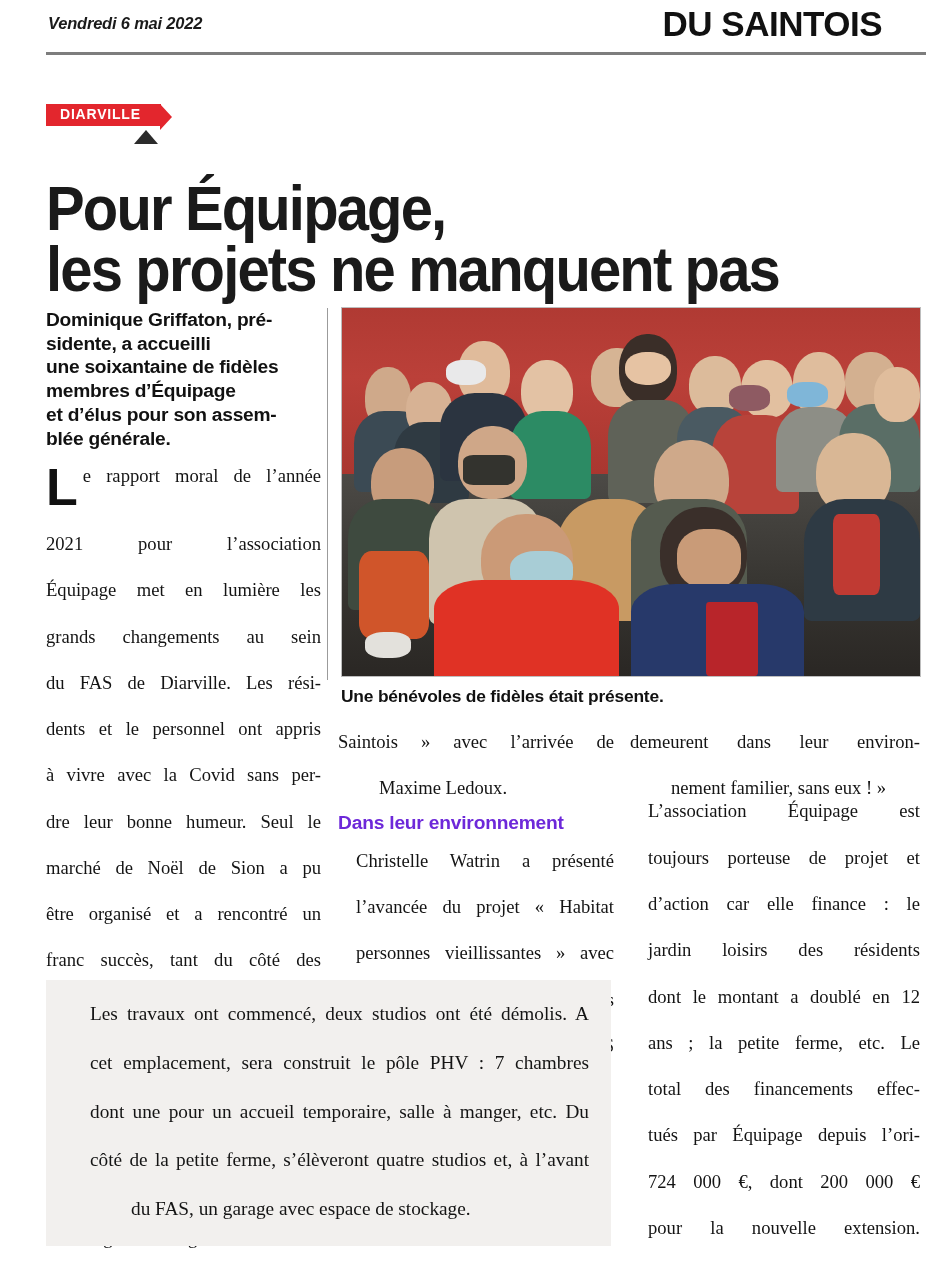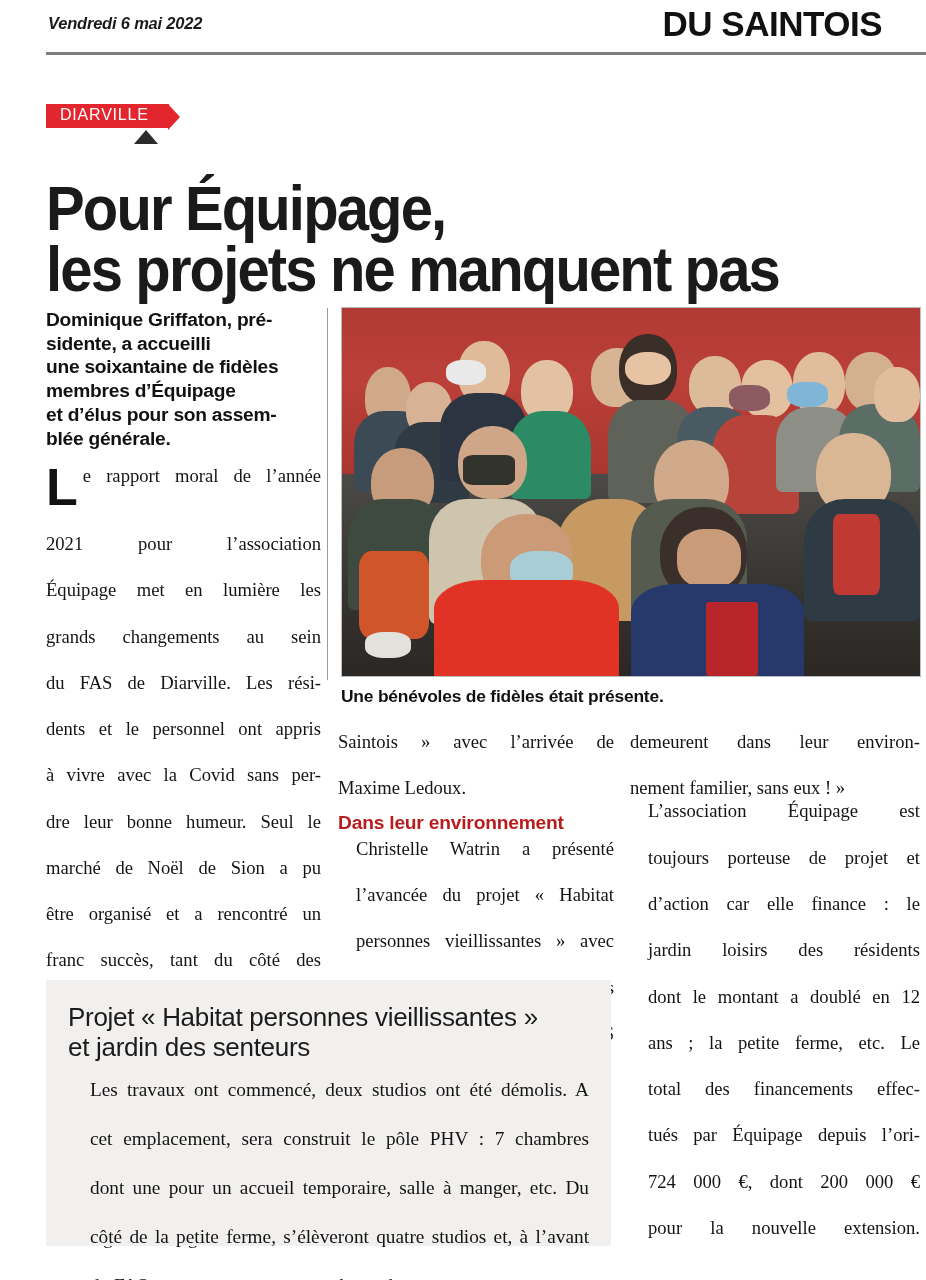--- a/index.html
+++ b/index.html
@@ -58,22 +58,22 @@
     position: absolute;
     left: 46px; top: 104px;
     height: 26px;
   }
   .tag {
     display: inline-block;
     position: relative;
     background: #e3262d;
     color: #ffffff;
     font-family: "Liberation Sans", sans-serif;
-    font-weight: normal;
-    font-size: 16px;
+    font-weight: bold;
+    font-size: 14px;
     letter-spacing: 0.8px;
     padding: 3px 20px 4px 14px;
     line-height: 1.05;
   }
   .tag::after {
     content: "";
     position: absolute;
     right: -11px; top: 0;
     width: 0; height: 0;
     border-top: 13px solid transparent;
@@ -150,21 +150,21 @@
     display: block;
     text-align: justify;
     white-space: normal;
   }
   .jline::after {
     content: "";
     display: inline-block;
     width: 100%;
     height: 0;
   }
-  .jlast { display: block; text-align: left; }
+  .jlast { display: block; text-align: left; margin-left: 41px; }
 
   
   .vrule-1 {
     position: absolute;
     left: 327px; top: 308px;
     width: 1px; height: 372px;
     background: #9b9b9b;
   }
 
   
@@ -204,22 +204,22 @@
     position: absolute;
     left: 338px; top: 730px;
     width: 276px;
   }
   .subhead {
     font-family: "Liberation Sans", sans-serif;
     font-weight: bold;
     font-size: 19.2px;
     line-height: 1.17;
     letter-spacing: -0.2px;
-    color: #b91c1c;
-    margin: 13px 0 2px 0;
+    color: #6d28d9;
+    margin: 13px 0 14px 0;
   }
   .subhead .sh-line { display: block; }
 
   
   .col-right {
     position: absolute;
     left: 630px; top: 730px;
     width: 290px;
   }
 
@@ -406,24 +406,20 @@
       <span class="jline">tués par Équipage depuis l’ori-</span>
       <span class="jline">724 000 €, dont 200 000 €</span>
       <span class="jline">pour la nouvelle extension.</span>
 
     </p>
 
   </div>
 </div>
 
 <div class="infobox">
-  <div class="box-title">
-    <span class="bt-line">Projet « Habitat personnes vieillissantes »</span>
-    <span class="bt-line">et jardin des senteurs</span>
-  </div>
   <div class="box-body">
     <p>
       <span class="jline">Les travaux ont commencé, deux studios ont été démolis. A</span>
       <span class="jline">cet emplacement, sera construit le pôle PHV : 7 chambres</span>
       <span class="jline">dont une pour un accueil temporaire, salle à manger, etc. Du</span>
       <span class="jline">côté de la petite ferme, s’élèveront quatre studios et, à l’avant</span>
       <span class="jlast">du FAS, un garage avec espace de stockage.</span>
     </p>
 
   </div>

